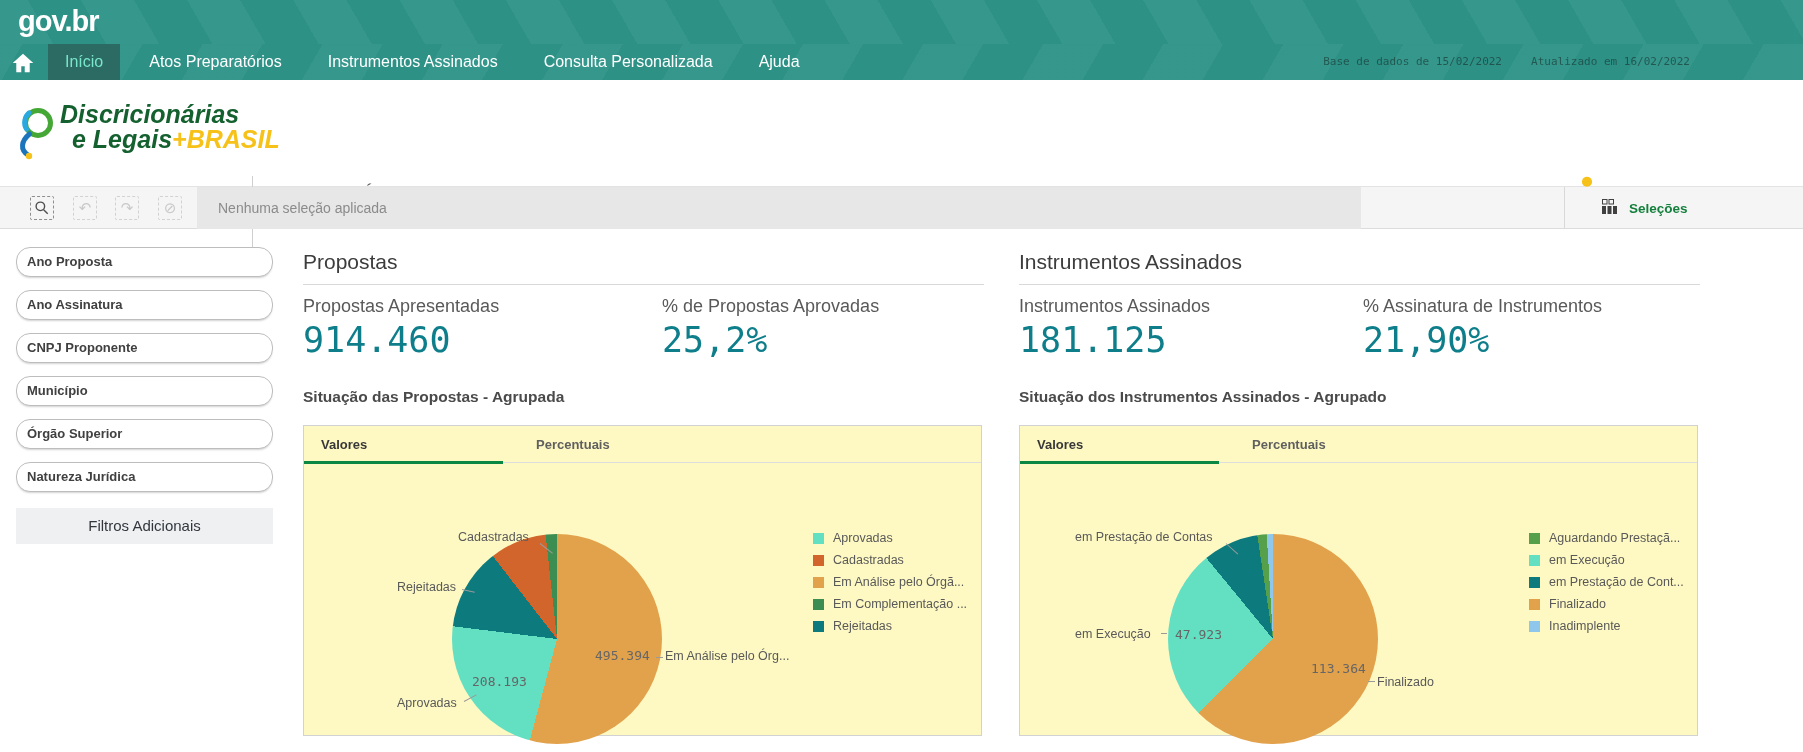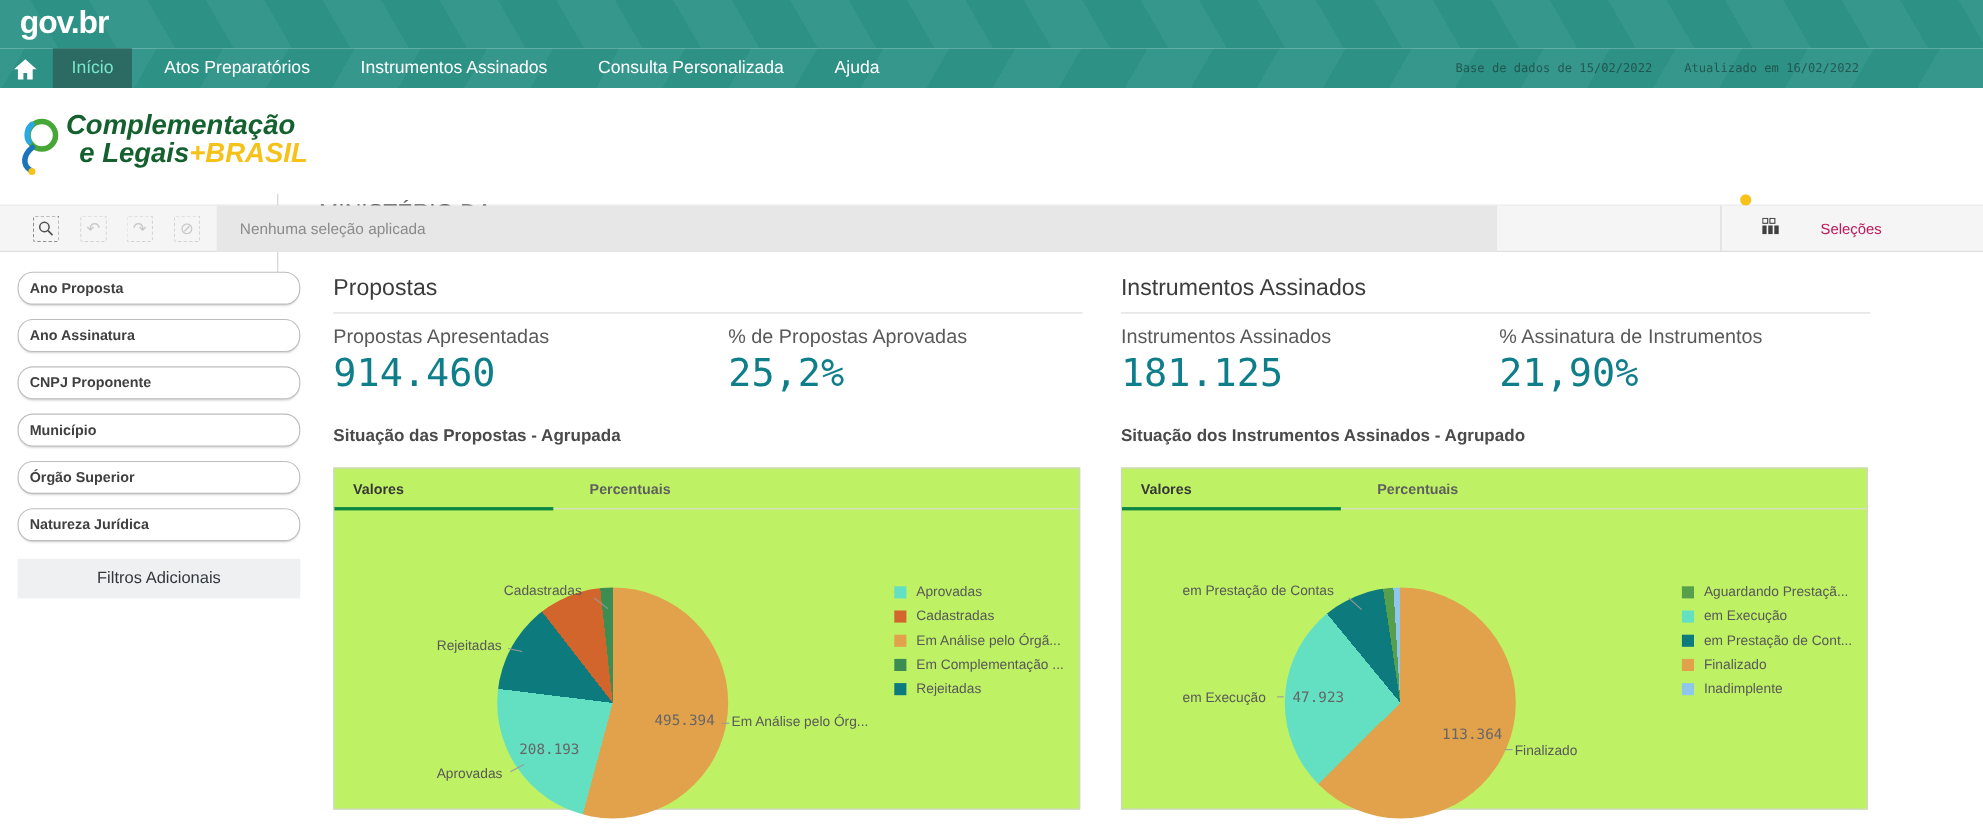--- a/index.html
+++ b/index.html
@@ -44,42 +44,42 @@
   
   #toolbar { position:absolute; left:0; top:187px; width:1803px; height:42px; background:#f5f5f5; border-bottom:1px solid #dcdcdc; }
   .tool-icon { position:absolute; top:9px; width:24px; height:24px; border:1px dashed #d2d2d2; border-radius:2px;
     display:flex; align-items:center; justify-content:center; color:#c9c9c9; font-size:15px; cursor:pointer; background:transparent; }
   #tool-search { left:30px; border-color:#8f8f8f; color:#4f4f4f; }
   #tool-undo { left:73px; } #tool-redo { left:115px; } #tool-clear { left:158px; }
   #selstrip { position:absolute; left:197px; top:0; width:1164px; height:42px; background:#e7e7e7; cursor:pointer; }
   #selstrip-label { position:absolute; left:21px; top:0; line-height:42px; font-size:14px; color:#8b8b8b; }
   #toolbar-divider { position:absolute; left:1564px; top:0; width:1px; height:42px; background:#d8d8d8; }
   #selections-btn { position:absolute; left:1592px; top:0; height:42px; display:flex; align-items:center; gap:11px; cursor:pointer; padding:0 10px; }
-  #selections-label { font-size:13.5px; font-weight:normal; color:#be185d;margin-left:26px; }
+  #selections-label { font-size:13.5px; font-weight:bold; color:#15803d; }
 
   
   #sidebar { position:absolute; left:16px; top:247px; width:257px; }
   .filter-box { height:30px; line-height:28px; margin-bottom:13px; background:#fff; border:1px solid #bdbdbd; border-radius:14px;
     box-shadow:0 2px 2px -1px rgba(0,0,0,.18); font-size:13px; font-weight:bold; color:#404040; padding-left:10px; cursor:pointer; }
   #additional-filters { margin-top:16px; height:36px; line-height:36px; text-align:center; background:#eef0f2; color:#33373d; font-size:15px; cursor:pointer; }
 
   
   .panel { position:absolute; top:246px; width:681px; }
   #panel-prop { left:303px; } #panel-inst { left:1019px; }
   .panel-title { position:absolute; left:0; top:4px; font-size:21px; color:#3c3c3c; }
   .panel-rule { position:absolute; left:0; top:38px; width:100%; border-top:1px solid #d9d9d9; }
   .kpi { position:absolute; top:50px; }
   .kpi .kpi-label { font-size:18px; color:#595959; white-space:nowrap; }
   .kpi .kpi-value { margin-top:3px; font-family:"DejaVu Sans Mono", monospace; font-size:35px; color:#0f7e8b; }
   .kpi.k1 { left:0; }
   #panel-prop .kpi.k2 { left:359px; }
   #panel-inst .kpi.k2 { left:344px; }
   .chart-sub { position:absolute; left:0; top:142px; font-size:15.5px; font-weight:bold; color:#4a4a4a; white-space:nowrap; }
 
-  .card { position:absolute; left:0; top:179px; width:679px; height:311px; border:1px solid #d2d2d2; background:#bef264; }
+  .card { position:absolute; left:0; top:179px; width:679px; height:311px; border:1px solid #d2d2d2; background:#fef9c3; }
   .tabs { position:absolute; left:0; top:0; width:100%; height:37px; border-bottom:1px solid #ddd; }
   .tab { position:absolute; top:0; height:37px; line-height:37px; font-size:13px; font-weight:bold; cursor:pointer; }
   .tab.t1 { left:0; width:199px; padding-left:17px; color:#383838; }
   .tab.t1 .underline { position:absolute; left:0; bottom:-1px; width:199px; height:3px; background:#0a8742; }
   .tab.t2 { left:199px; width:170px; padding-left:33px; color:#5f5f5f; }
 
   .chart-zone { position:absolute; left:0; top:37px; right:0; bottom:0; }
   .pie { position:absolute; left:148px; top:71px; width:210px; height:210px; border-radius:50%; cursor:pointer; }
   .klabel { position:absolute; font-size:12.5px; color:#595959; white-space:nowrap; }
   .kval { position:absolute; font-family:"DejaVu Sans Mono", monospace; font-size:13px; color:#666; white-space:nowrap; }
@@ -120,21 +120,21 @@
     <div id="dl-logo">
       <span id="dl-mag">
         <svg width="46" height="58" viewBox="0 0 46 58">
           <circle cx="22" cy="19" r="12.5" fill="none" stroke="#45a735" stroke-width="5"></circle>
           <path d="M10.5 25 A 12.5 12.5 0 0 1 13 9" fill="none" stroke="#2aa8e0" stroke-width="5" stroke-linecap="round"></path>
           <path d="M13.5 30 C 5 37 4 46 12 51" fill="none" stroke="#1b75bb" stroke-width="5" stroke-linecap="round"></path>
           <circle cx="13" cy="52" r="3.2" fill="#f6c21a"></circle>
         </svg>
       </span>
       <div id="dl-text">
-        <div>Complementação</div>
+        <div>Discricionárias</div>
         <div id="dl-line2"><span>e Legais</span><span id="dl-plus">+BRASIL</span></div>
       </div>
     </div>
     <div id="logo-divider"></div>
     <div id="ministry">
       <div class="l1">MINISTÉRIO DA</div>
       <div class="l2">ECONOMIA</div>
     </div>
     <div id="rede-logo">
       <span id="rede-star">

